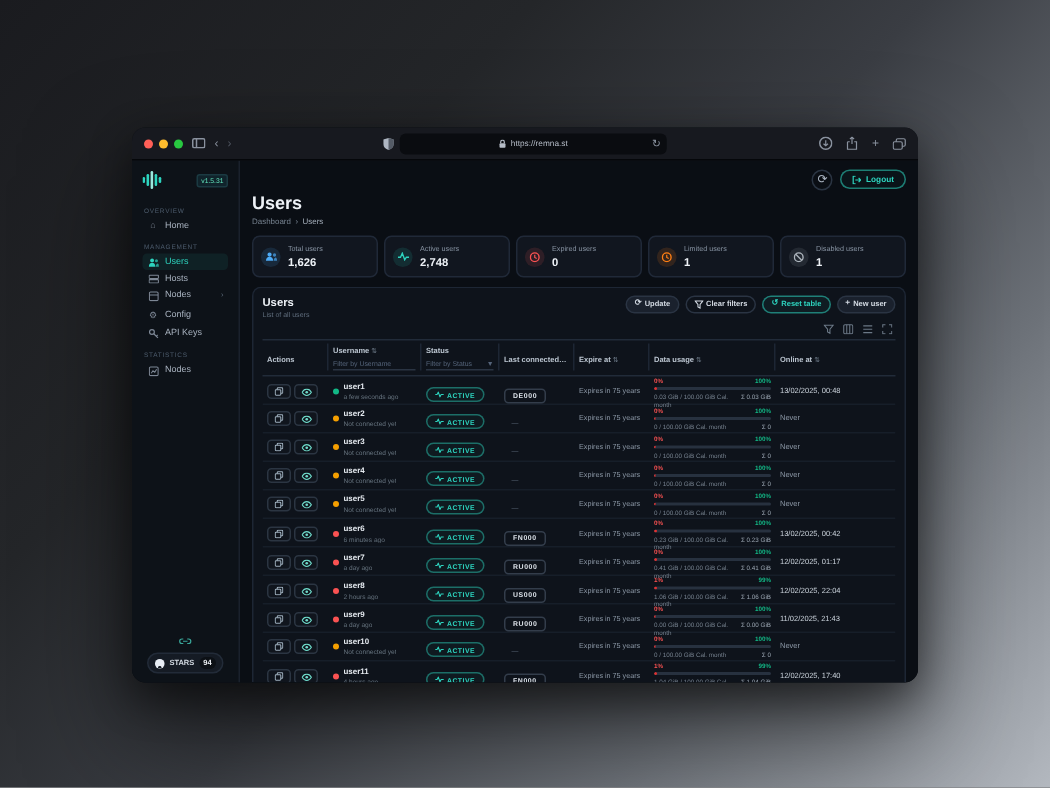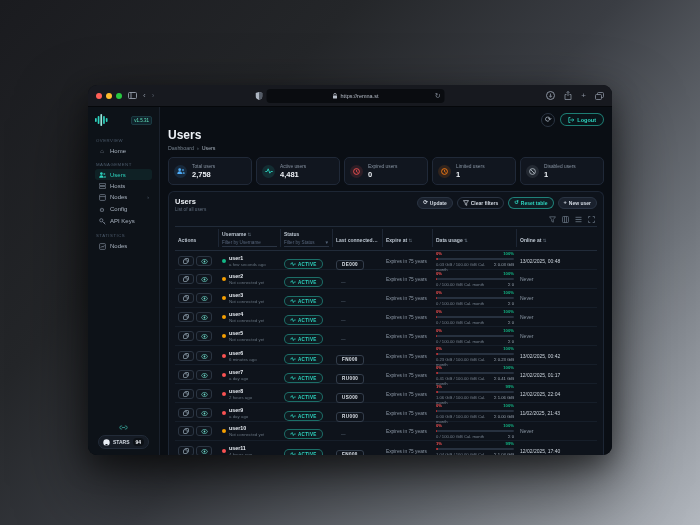--- a/index.html
+++ b/index.html
@@ -307,32 +307,32 @@
             <span class="stat-ic ic-blue">
               <svg width="8" height="6" viewBox="0 0 8 6">
                   <circle cx="2.7" cy="1.7" r="1.4" fill="#4dabf7"></circle>
                   <path d="M0.3 5.9 C0.3 4 1.4 3.2 2.7 3.2 C4 3.2 5.1 4 5.1 5.9 Z" fill="#4dabf7"></path>
                   <circle cx="6" cy="2" r="1.1" fill="#4dabf7" opacity="0.7"></circle>
                   <path d="M5.4 5.9 C5.6 4.4 6.2 3.7 6.8 3.7 C7.3 3.7 7.7 4.6 7.7 5.9 Z" fill="#4dabf7" opacity="0.7"></path>
                 </svg>
             </span>
             <div>
                 <div class="stat-label">Total users</div>
-                 <div class="stat-value">2,758</div>
+                 <div class="stat-value">1,626</div>
               </div>
           </div>
           <div class="stat-card">
             <span class="stat-ic ic-teal">
               <svg width="8" height="6" viewBox="0 0 8 6">
                   <path d="M0.3 3.5 H2 L3.2 0.8 L4.8 5.2 L5.9 3.5 H7.7" fill="none" stroke="#2dd4bf" stroke-width="0.9"></path>
                 </svg>
             </span>
             <div>
                 <div class="stat-label">Active users</div>
-                 <div class="stat-value">4,481</div>
+                 <div class="stat-value">2,748</div>
               </div>
           </div>
           <div class="stat-card">
             <span class="stat-ic ic-red">
               <svg width="7" height="7" viewBox="0 0 7 7">
                   <circle cx="3.5" cy="3.5" r="2.9" fill="none" stroke="#fa5252" stroke-width="0.9"></circle>
                   <path d="M3.5 1.8 V3.6 L4.8 4.4" fill="none" stroke="#fa5252" stroke-width="0.8"></path>
                 </svg>
             </span>
             <div>

